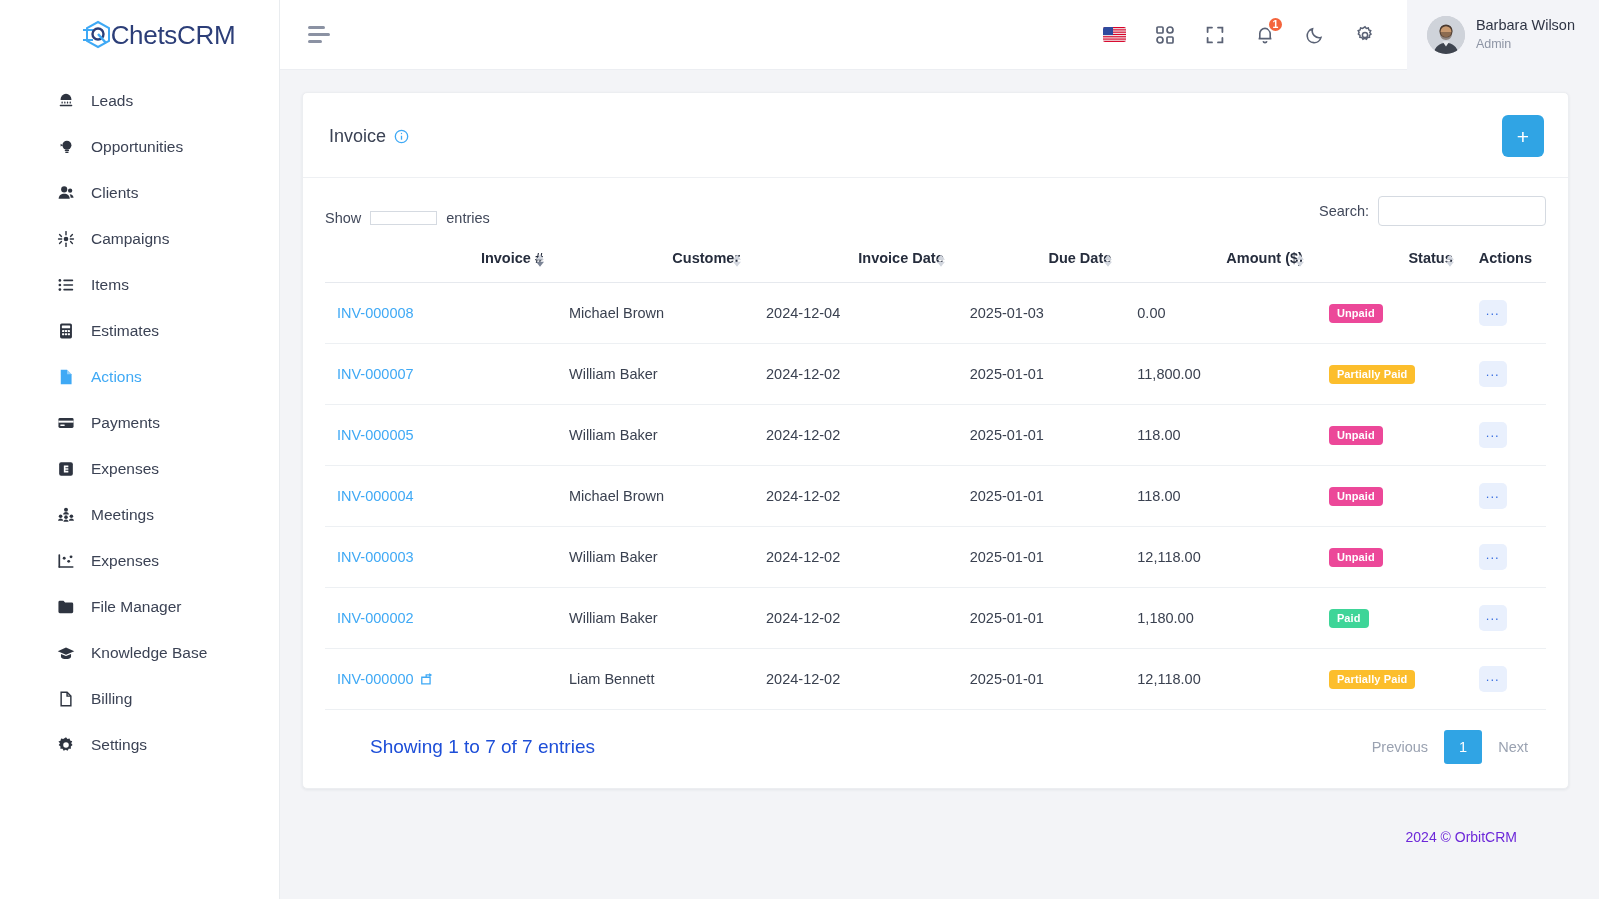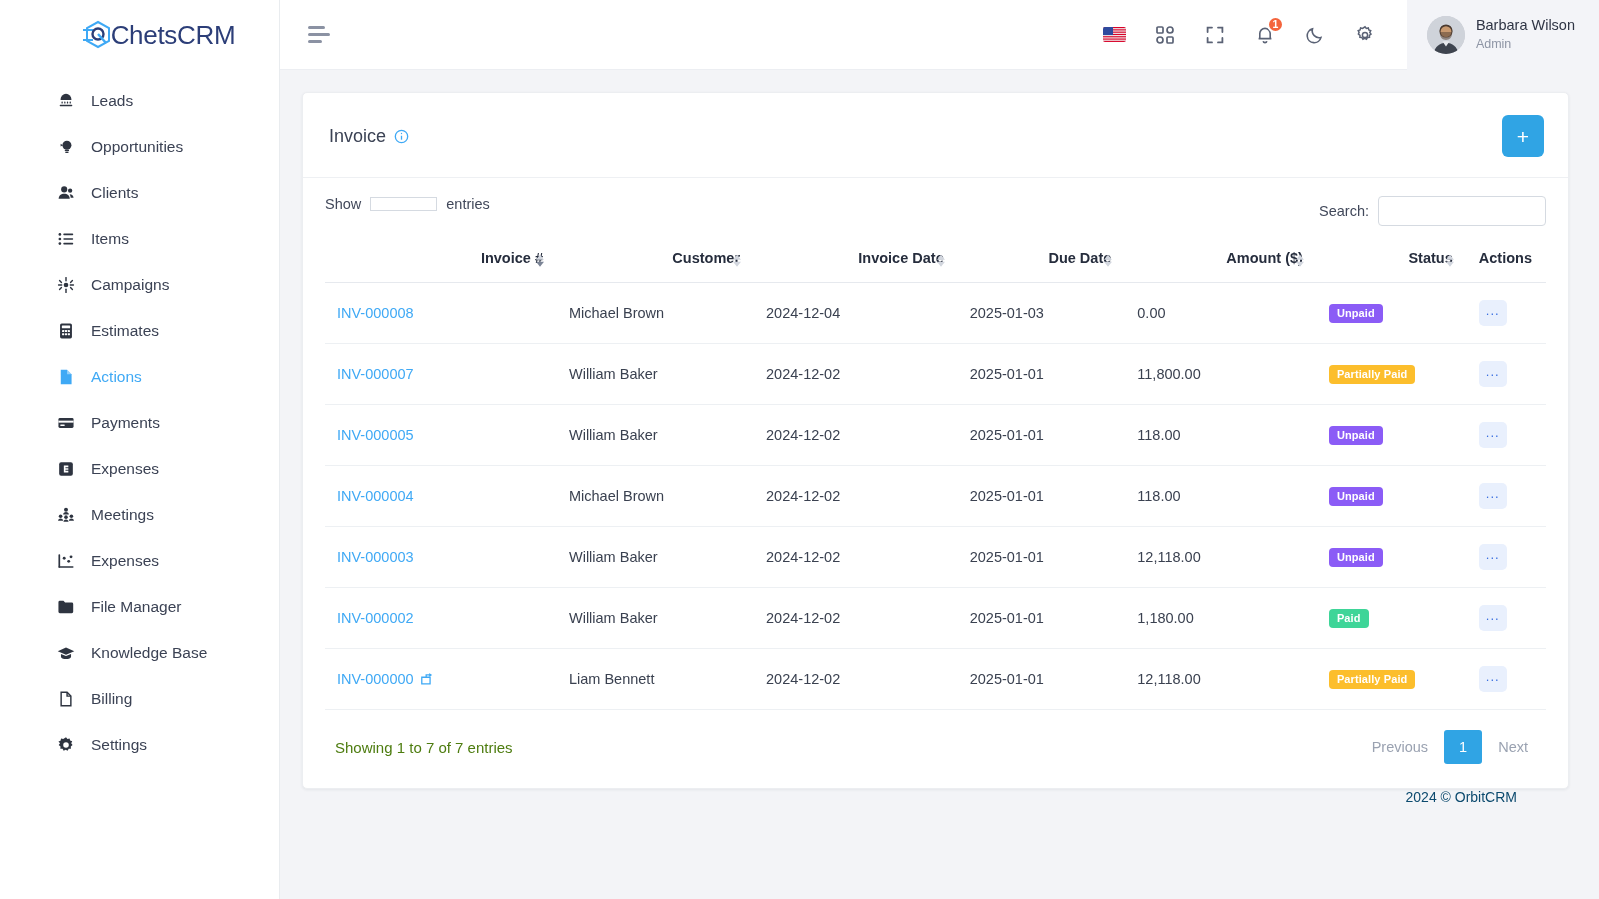--- a/index.html
+++ b/index.html
@@ -108,21 +108,21 @@
     font-size: 18px; color: #3b4254; display: flex; align-items: center; gap: 8px;
   }
   .info-ic { color: #3fa9f5; display: flex; }
   .add-btn {
     width: 42px; height: 42px; border-radius: 6px; border: none;
     background: #30a4e4; color: #fff; font-size: 21px; line-height: 1;
     cursor: pointer; display: flex; align-items: center; justify-content: center;
   }
   .card-body { padding: 18px 22px 14px 22px; }
 
-  .table-tools { display: flex; align-items: flex-start; justify-content: space-between; padding: 0 0 14px 0; }
+  .table-tools { display: flex; align-items: flex-end; justify-content: space-between; padding: 0 0 14px 0; }
   .show-entries { display: flex; align-items: center; gap: 9px; font-size: 14.5px; color: #41485a; }
   .len-select {
     appearance: none; -webkit-appearance: none;
     padding: 6px 30px 6px 11px; font-size: 14px; color: #41485a;
     border: 1px solid #d5dae1; border-radius: 0; background: #fff;
     font-family: "Liberation Sans", sans-serif; cursor: pointer; height: 14px;
     background-image:
       linear-gradient(45deg, transparent 50%, #6b7280 50%),
       linear-gradient(135deg, #6b7280 50%, transparent 50%);
     background-position: calc(100% - 15px) 13px, calc(100% - 10px) 13px;
@@ -161,47 +161,47 @@
     vertical-align: middle;
   }
   tbody tr:last-child td { border-bottom: 1px solid #edf0f3; }
   .inv-link { color: #3fa9f5; text-decoration: none; cursor: pointer; }
   .recur-ic { display: inline-flex; vertical-align: -2px; margin-left: 6px; color: #3fa9f5; }
 
   .badge-pill {
     display: inline-block; padding: 3px 8px 4px 8px; border-radius: 4px;
     font-size: 11px; font-weight: bold; color: #fff; letter-spacing: 0.1px;
   }
-  .st-unpaid { background: #8b5cf6; }
+  .st-unpaid { background: #ec4899; }
   .st-partial { background: #fcbe2c; }
   .st-paid { background: #3ed598; }
 
   .act-btn {
     width: 28px; height: 26px; border-radius: 5px; border: none;
     background: #e9f0fd; color: #3a6fe0; cursor: pointer;
     font-size: 13px; line-height: 1; letter-spacing: 1px;
     display: flex; align-items: center; justify-content: center;
     padding-bottom: 6px;
   }
 
   .table-foot {
     display: flex; align-items: center; justify-content: space-between;
     padding: 20px 2px 10px 10px;
   }
-  .foot-info { font-size: 15px; color: #4d7c0f; }
+  .foot-info { font-size: 19px; color: #1d4ed8; margin-left: 35px; }
   .pager { display: flex; align-items: center; }
   .pg {
     font-size: 14.5px; color: #9aa2b1; padding: 8px 16px; cursor: pointer;
     background: transparent; border: none; font-family: "Liberation Sans", sans-serif;
   }
   .pg.num { color: #fff; background: #30a4e4; padding: 9px 15px; border-radius: 3px; }
 
   .footer {
-    height: 56px; display: flex; align-items: flex-start; justify-content: flex-end;
-    padding-right: 52px; font-size: 14px; color: #0c4a6e;
+    height: 56px; display: flex; align-items: flex-end; justify-content: flex-end;
+    padding-right: 52px; font-size: 14px; color: #6d28d9;
   }
 </style>
 </head>
 <body>
 
 <div class="app">
 
   <aside class="sidebar">
     <div class="brand">
       <span class="brand-mark">
@@ -254,46 +254,46 @@
               <circle cx="14.6" cy="7.4" r="2.4"></circle>
               <path d="M14 11.3c2.6 0 4.4 1.7 4.4 4.1h-3.2c0-1.7-.5-3-1.2-4.1z"></path>
             </svg>
         </span>
         <span>Clients</span>
       </a>
 
       <a class="nav-item">
         <span class="ic">
           <svg viewBox="0 0 20 20" fill="currentColor">
-              <rect x="7" y="4" width="11" height="1.8" rx="0.8"></rect>
-              <rect x="7" y="9.1" width="11" height="1.8" rx="0.8"></rect>
-              <rect x="7" y="14.2" width="11" height="1.8" rx="0.8"></rect>
-              <circle cx="3.2" cy="4.9" r="1.5"></circle>
-              <circle cx="3.2" cy="10" r="1.5"></circle>
-              <circle cx="3.2" cy="15.1" r="1.5"></circle>
-            </svg>
-        </span>
-        <span>Items</span>
-      </a>
-
-      <a class="nav-item">
-        <span class="ic">
-          <svg viewBox="0 0 20 20" fill="currentColor">
               <circle cx="10" cy="10" r="2.6"></circle>
               <rect x="9.2" y="1" width="1.6" height="5" rx="0.7"></rect>
               <rect x="9.2" y="14" width="1.6" height="5" rx="0.7"></rect>
               <rect x="1" y="9.2" width="5" height="1.6" rx="0.7"></rect>
               <rect x="14" y="9.2" width="5" height="1.6" rx="0.7"></rect>
               <rect x="3.1" y="3.9" width="1.6" height="4.4" rx="0.7" transform="rotate(-45 3.9 6.1)"></rect>
               <rect x="15.3" y="11.7" width="1.6" height="4.4" rx="0.7" transform="rotate(-45 16.1 13.9)"></rect>
               <rect x="3.1" y="11.7" width="1.6" height="4.4" rx="0.7" transform="rotate(45 3.9 13.9)"></rect>
               <rect x="15.3" y="3.9" width="1.6" height="4.4" rx="0.7" transform="rotate(45 16.1 6.1)"></rect>
             </svg>
         </span>
         <span>Campaigns</span>
+      </a>
+
+      <a class="nav-item">
+        <span class="ic">
+          <svg viewBox="0 0 20 20" fill="currentColor">
+              <rect x="7" y="4" width="11" height="1.8" rx="0.8"></rect>
+              <rect x="7" y="9.1" width="11" height="1.8" rx="0.8"></rect>
+              <rect x="7" y="14.2" width="11" height="1.8" rx="0.8"></rect>
+              <circle cx="3.2" cy="4.9" r="1.5"></circle>
+              <circle cx="3.2" cy="10" r="1.5"></circle>
+              <circle cx="3.2" cy="15.1" r="1.5"></circle>
+            </svg>
+        </span>
+        <span>Items</span>
       </a>
 
       <a class="nav-item">
         <span class="ic">
           <svg viewBox="0 0 20 20" fill="currentColor">
               <rect x="3.4" y="1.8" width="13.2" height="16.4" rx="1.8"></rect>
               <rect x="5.4" y="3.8" width="9.2" height="3.2" rx="0.6" fill="#fff"></rect>
               <rect x="5.6" y="9" width="2.4" height="2.2" rx="0.5" fill="#fff"></rect>
               <rect x="8.8" y="9" width="2.4" height="2.2" rx="0.5" fill="#fff"></rect>
               <rect x="12" y="9" width="2.4" height="2.2" rx="0.5" fill="#fff"></rect>

